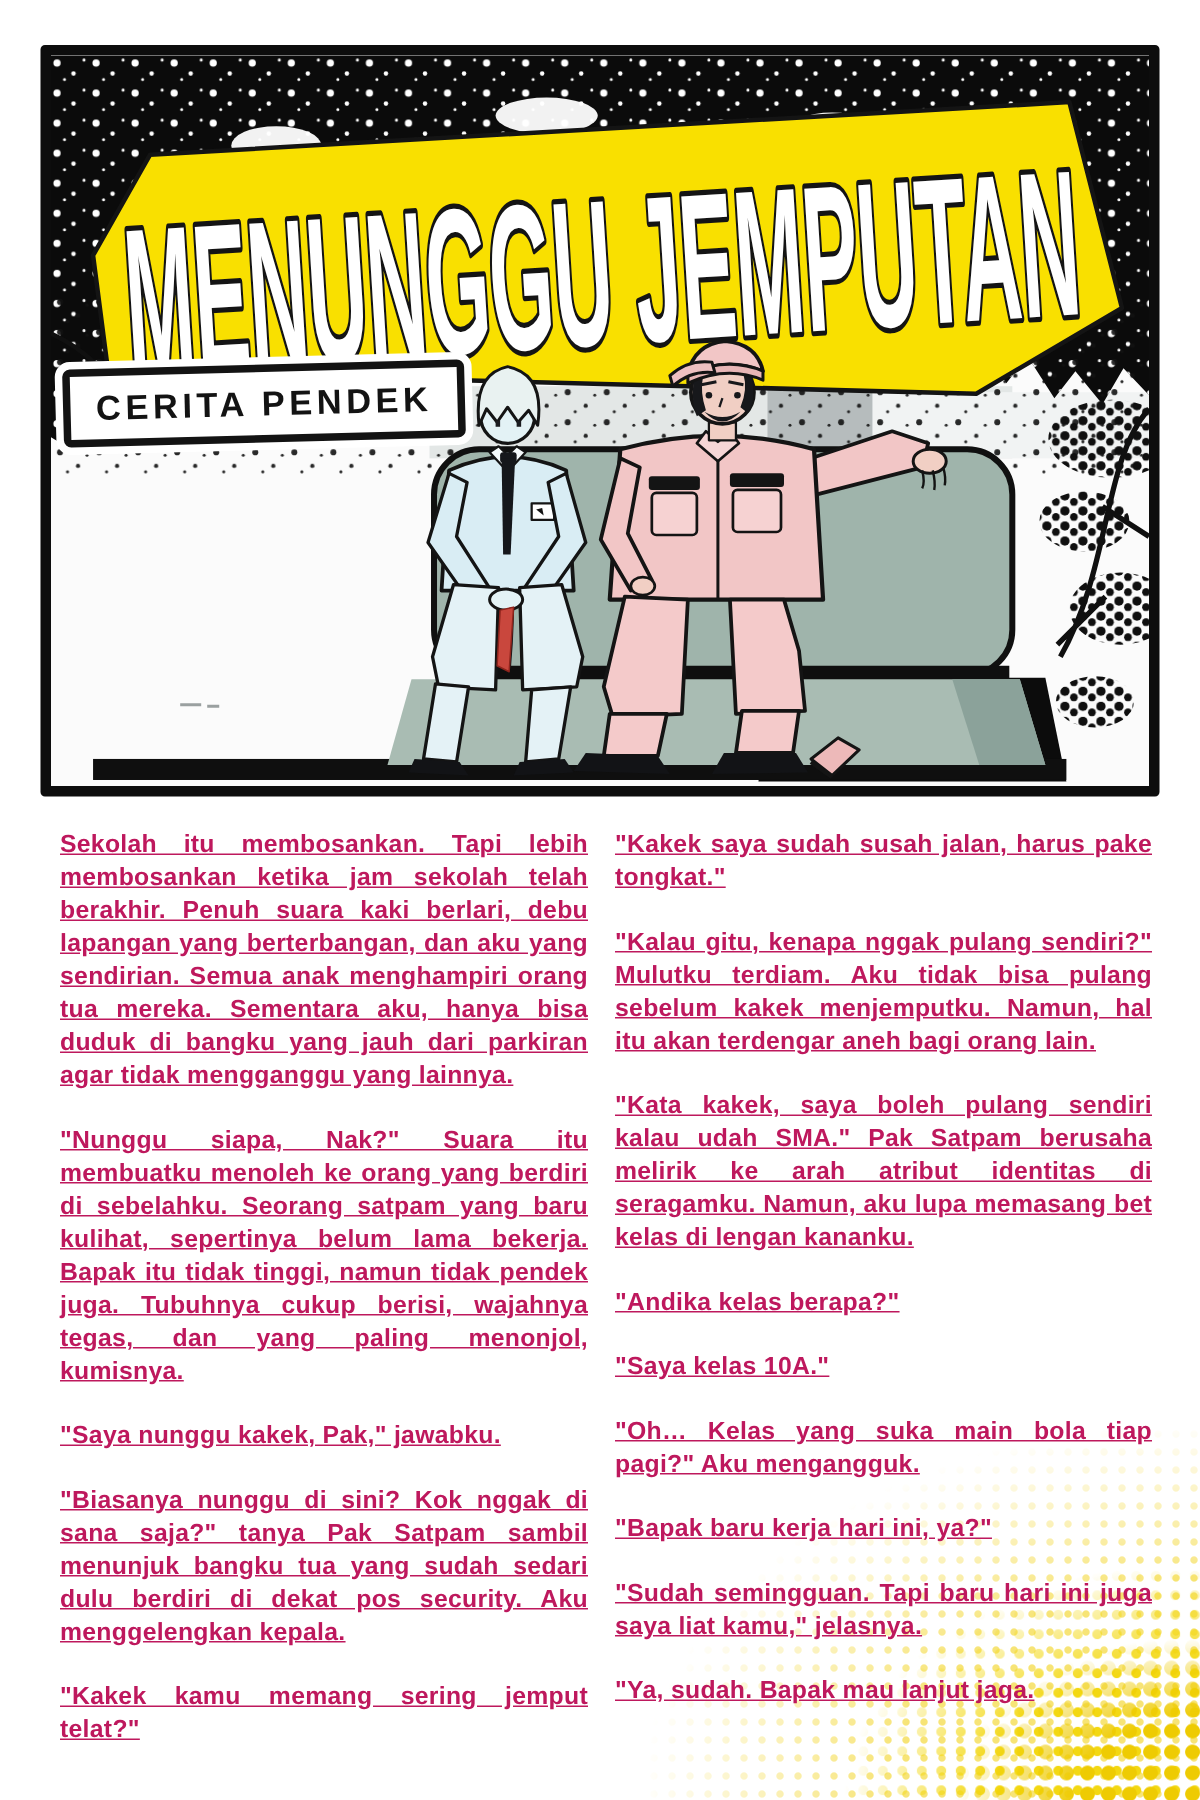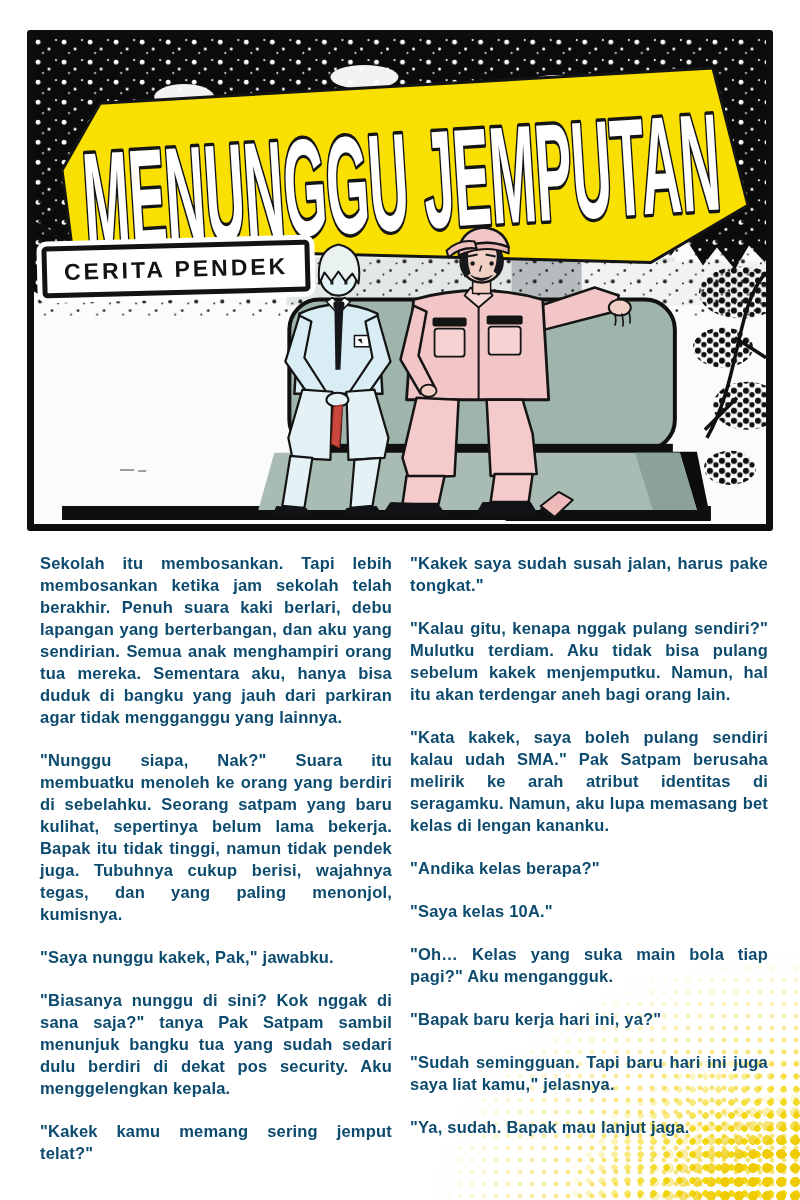--- a/index.html
+++ b/index.html
@@ -23,21 +23,21 @@
     white-space:nowrap;
   }
   
   .story{position:absolute;left:0;top:552px;width:800px;z-index:1;}
   .col{position:absolute;top:0;}
   .col-left{left:40px;width:352px;}
   .col-right{left:410px;width:358px;}
   .col p{
     margin:0 0 21px;
     font-weight:700;font-size:16.5px;line-height:22px;
-    letter-spacing:0.2px;color:#0c4a6e;text-align:justify;
+    letter-spacing:0.2px;color:#be185d;text-align:justify;text-decoration:underline;
   }
   
   .ht{position:absolute;right:0;bottom:0;pointer-events:none;z-index:0;}
   .ht-small{
     width:370px;height:250px;
     background-image:radial-gradient(circle,#f7e476 2.1px,rgba(247,228,118,0) 2.8px);
     background-size:12px 12px;
     -webkit-mask-image:radial-gradient(140% 140% at 100% 100%,#000 0%,#000 40%,transparent 72%);
     mask-image:radial-gradient(140% 140% at 100% 100%,#000 0%,#000 40%,transparent 72%);
   }

